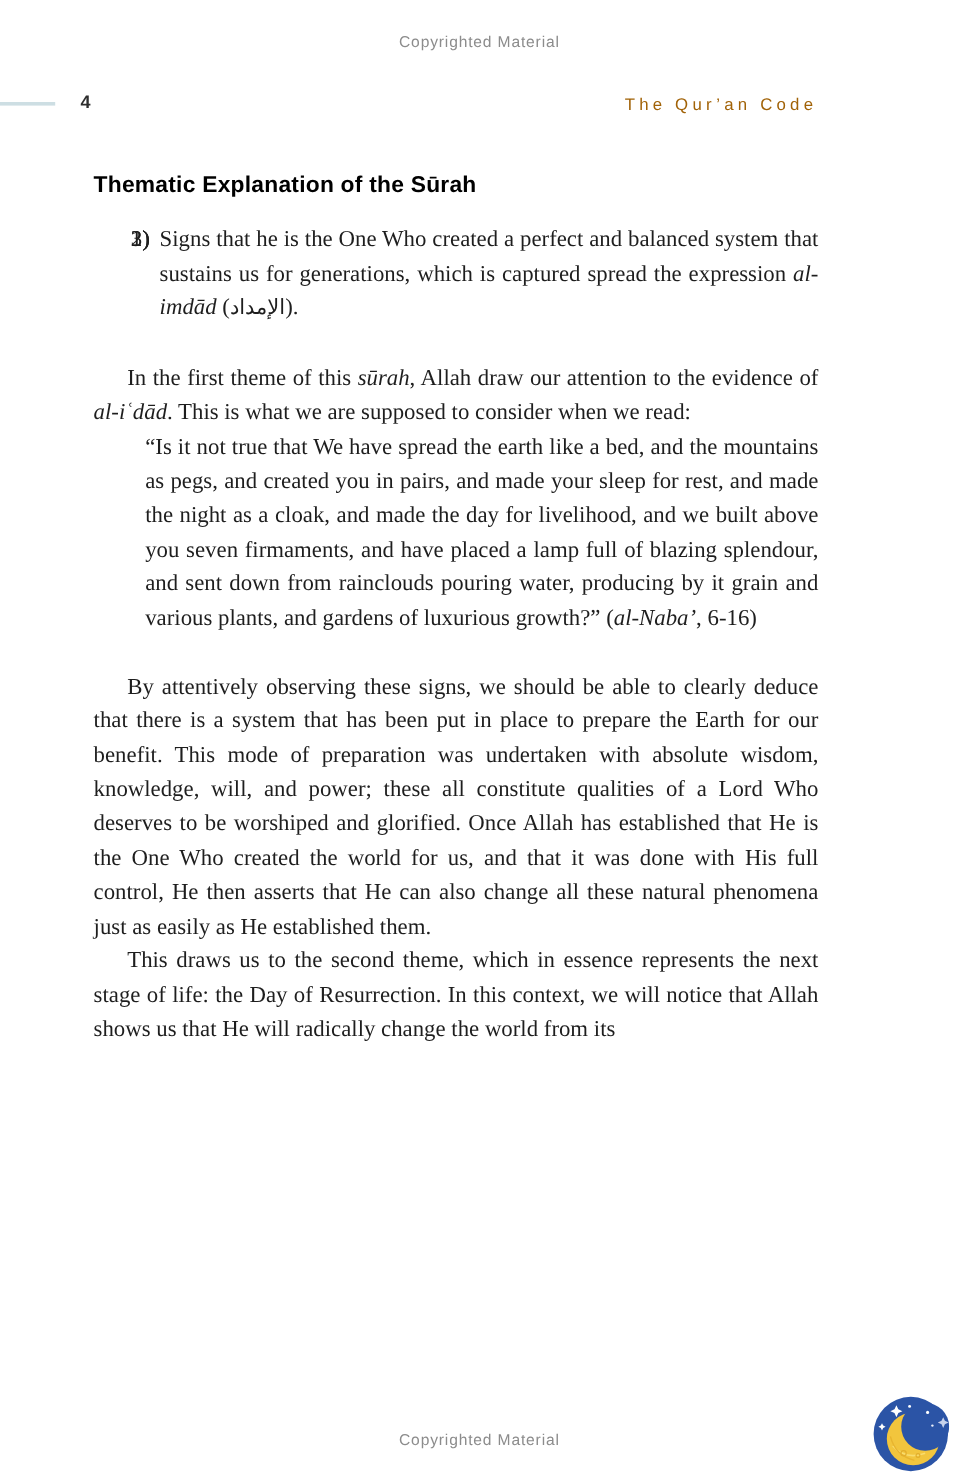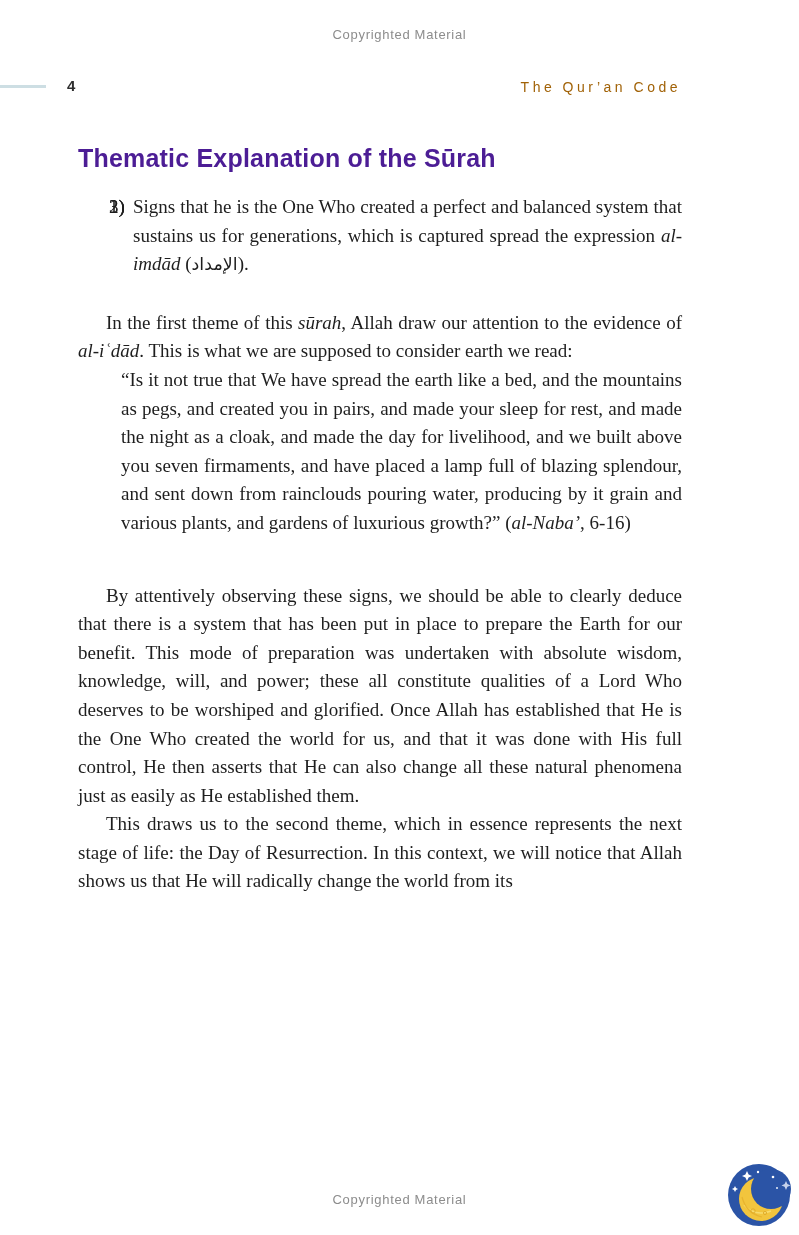--- a/index.html
+++ b/index.html
@@ -37,35 +37,35 @@
     font-family:"Liberation Sans", sans-serif;
     font-size:14px; letter-spacing:3.5px;
     color:#a16207; white-space:nowrap;
   }
 
   .content {
     position:absolute; left:78px; top:144px; width:604px;
   }
   h1.heading {
     font-family:"Liberation Sans", sans-serif;
-    font-size:25px; font-weight:700;
-    color:#4c1d95; letter-spacing:0.2px;
+    font-size:19px; font-weight:700;
+    color:#000000; letter-spacing:0.2px;
     margin:0 0 20px 0;
   }
   .para, .quote, .signs-list li {
     font-size:19px; line-height:28.6px;
     text-align:justify;
     margin:0;
   }
   .signs-list { list-style:none; margin:0; padding:0; }
   .signs-list li { position:relative; padding-left:55px; }
   .signs-list .num { position:absolute; left:31px; top:0; }
   .indent { text-indent:28px; }
   .gap-top { margin-top:30px; }
-  .gap-top-lg { margin-top:44px; }
+  .gap-top-lg { margin-top:28px; }
   .quote { margin-left:43px; }
   .it { font-style:italic; }
   .arabic { font-family:"DejaVu Sans", sans-serif; font-size:17.5px; }
 
   .moon-badge {
     position:absolute; right:8px; bottom:8px;
     width:64px; height:64px; cursor:pointer;
   }
   .moon-badge svg { display:block; width:64px; height:64px; }
 </style>
@@ -88,21 +88,21 @@
     </li>
     <li>
       <span class="num">2)</span>
     </li>
     <li>
       <span class="num">3)</span>
       <span><span>Signs that he is the One Who created a perfect and balanced system that sustains us for generations, which is captured spread the expression </span><span class="it">al-imdād</span><span> (</span><span class="arabic" dir="rtl">الإمداد</span><span>).</span></span>
     </li>
   </ol>
 
-  <p class="para indent gap-top"><span>In the first theme of this </span><span class="it">sūrah</span><span>, Allah draw our attention to the evidence of </span><span class="it">al-iʿdād</span><span>. This is what we are supposed to consider earth we read:</span></p>
+  <p class="para indent gap-top"><span>In the first theme of this </span><span class="it">sūrah</span><span>, Allah draw our attention to the evidence of </span><span class="it">al-iʿdād</span><span>. This is what we are supposed to consider when we read:</span></p>
 
   <p class="quote"><span>“Is it not true that We have spread the earth like a bed, and the mountains as pegs, and created you in pairs, and made your sleep for rest, and made the night as a cloak, and made the day for livelihood, and we built above you seven firmaments, and have placed a lamp full of blazing splendour, and sent down from rainclouds pouring water, producing by it grain and various plants, and gardens of luxurious growth?” (</span><span class="it">al-Naba’</span><span>, 6-16)</span></p>
 
   <p class="para indent gap-top-lg"><span>By attentively observing these signs, we should be able to clearly deduce that there is a system that has been put in place to prepare the Earth for our benefit. This mode of preparation was undertaken with absolute wisdom, knowledge, will, and power; these all constitute qualities of a Lord Who deserves to be worshiped and glorified. Once Allah has established that He is the One Who created the world for us, and that it was done with His full control, He then asserts that He can also change all these natural phenomena just as easily as He established them.</span></p>
 
   <p class="para indent"><span>This draws us to the second theme, which in essence represents the next stage of life: the Day of Resurrection. In this context, we will notice that Allah shows us that He will radically change the world from its</span></p>
 </div>
 
 <div class="copyright bottom">Copyrighted Material</div>
 

